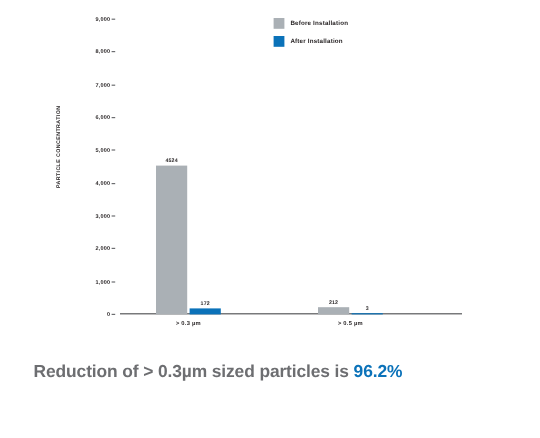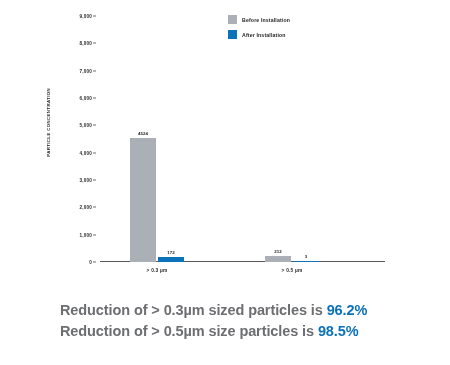--- a/index.html
+++ b/index.html
@@ -92,21 +92,20 @@
   .captions{
     position:absolute;left:28px;top:300px;width:400px;
   }
   .caption{
     font-size:14.5px;
     font-weight:bold;
     color:#6d6e71;
     letter-spacing:-0.1px;
     line-height:21px;
     white-space:nowrap;
-    margin-left:32px;
   }
   .caption .pct{color:#0b72b9;}
 </style>
 </head>
 <body>
 
 <div class="page">
 
   <div class="chart-wrap">
 
@@ -166,18 +165,15 @@
         <span class="swatch after"></span>
         <span class="legend-text">After Installation</span>
       </div>
     </div>
   </div>
 
   <div class="captions">
     <div class="caption">
       <span>Reduction of &gt; 0.3µm sized particles is </span><span class="pct">96.2%</span>
     </div>
-    <div class="caption">
-      <span>Reduction of &gt; 0.5µm size particles is </span><span class="pct">98.5%</span>
-    </div>
   </div>
 
 </div>
 
 </body></html>

